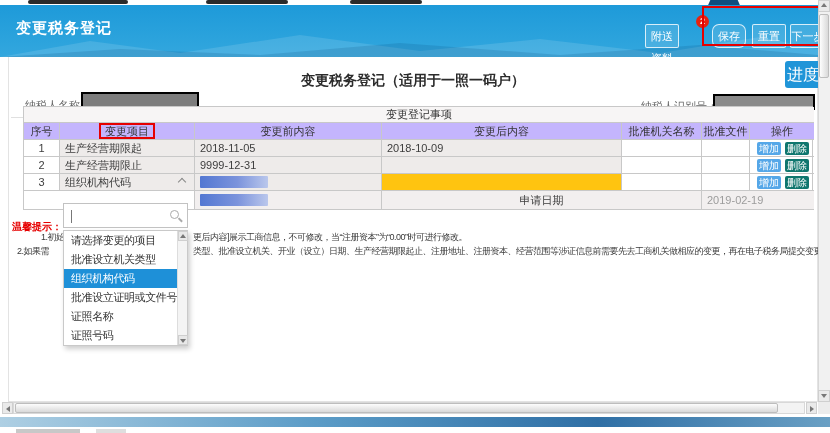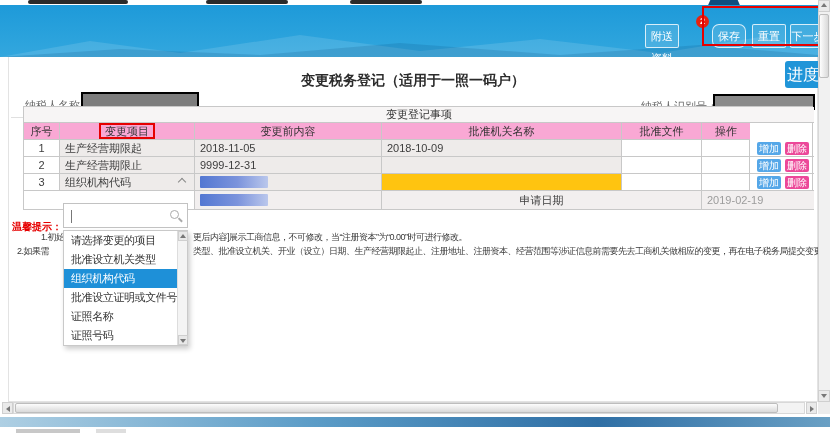--- a/index.html
+++ b/index.html
@@ -34,36 +34,36 @@
   .redact { position:absolute; border:2px solid #000; background:#7d7d7d; }
   .divider { position:absolute; left:2px; top:60px; width:796px; height:1px; background:#e0e0e0; }
 
   
   .tbl { position:absolute; left:14px; top:49px; width:790px; border:1px solid #c8c8c8; border-bottom:none; font-size:11px; color:#3d3d3d; }
   .trow { display:grid; grid-template-columns:36px 135px 187px 240px 80px 48px 64px; }
   .c { border-right:1px solid #c8c8c8; border-bottom:1px solid #c8c8c8; display:flex; align-items:center;
        padding:0 5px; overflow:hidden; white-space:nowrap; }
   .c:last-child { border-right:none; }
   .grp { grid-column:1 / -1; justify-content:center; height:16px; background:#f7f5f5; color:#333; }
-  .hc { justify-content:center; height:17px; background:#f9a8d4; color:#333; }
+  .hc { justify-content:center; height:17px; background:#c4b5fd; color:#333; }
   .h17 .c { height:17px; } .h19 .c { height:19px; }
   .cen { justify-content:center; }
   .fill { background:#eeebea; }
   .yellow { background:#ffc410; }
   .applybg { background:#f2efef; }
   .apply-val { color:#9c9c9c; }
   .red-outline { border:2px solid #e60000; padding:0 4px; line-height:12px; }
   .bluebar { width:68px; height:12px; border-radius:1px;
              background:linear-gradient(90deg,#5377d2 0%,#7b93dc 55%,#bac7ec 100%); }
   .chev-up { width:6px; height:6px; border-left:1px solid #888; border-top:1px solid #888;
              transform:rotate(45deg); margin-left:auto; margin-right:4px; cursor:pointer; }
   .minibtn { width:27px; height:13px; color:#fff; font-size:10px; line-height:13px; text-align:center;
              border-radius:2px; cursor:pointer; }
   .add { background:#55a7e8; margin:0 4px 0 2px; }
-  .del { background:#ec4899; }
+  .del { background:#0f766e; }
 
   
   .dd-search { position:absolute; left:54px; top:146px; width:125px; height:25px; background:#fff;
                border:1px solid #c2c2c2; z-index:6; }
   .caret-line { position:absolute; left:7px; top:6px; width:1px; height:13px; background:#777; }
   .mag { position:absolute; right:8px; top:6px; width:9px; height:9px; border:1.5px solid #aaa; border-radius:50%; }
   .mag::after { content:""; position:absolute; left:7px; top:8px; width:5px; height:1.5px; background:#aaa;
                 transform:rotate(45deg); }
   .dd-panel { position:absolute; left:54px; top:173px; width:125px; height:116px; background:#fff;
               border:1px solid #c9c9c9; box-shadow:2px 3px 5px rgba(0,0,0,.2); z-index:6; }
@@ -113,20 +113,21 @@
   <div class="tabstrip" style="left:28px;width:100px;"></div>
   <div class="tabstrip" style="left:206px;width:82px;"></div>
   <div class="tabstrip" style="left:350px;width:72px;"></div>
   <div class="tabdark"></div>
 
   <div class="hdr">
     <svg width="818" height="30" viewBox="0 0 818 30">
       <polygon points="0,30 90,14 180,26 300,8 420,24 540,12 660,26 760,10 818,22 818,30" fill="rgba(255,255,255,0.12)"></polygon>
       <polygon points="0,30 120,22 260,28 400,16 560,28 700,18 818,28 818,30" fill="rgba(10,80,130,0.18)"></polygon>
     </svg>
+    <div class="hdr-title">变更税务登记</div>
     <div class="ghostbtn" style="left:645px;width:34px;">附送资料</div>
     <div class="badge">2</div>
     <div class="ghostbtn" style="left:712px;width:34px;border-radius:7px;">保存</div>
     <div class="ghostbtn" style="left:752px;width:34px;">重置</div>
     <div class="ghostbtn" style="left:790px;width:36px;">下一步</div>
   </div>
   <div class="redbox-top"></div>
 
   <div class="card">
     <div class="progress-btn">进度</div>
@@ -141,20 +142,21 @@
     <div class="tbl">
       <div class="trow">
         <div class="c grp">变更登记事项</div>
       </div>
       <div class="trow">
         <div class="c hc">序号</div>
         <div class="c hc">
             <span class="red-outline">变更项目</span>
           </div>
         <div class="c hc">变更前内容</div>
+        <div class="c hc">变更后内容</div>
         <div class="c hc">批准机关名称</div>
         <div class="c hc">批准文件</div>
         <div class="c hc">操作</div>
       </div>
 
       <div class="trow h17">
         <div class="c cen">1</div>
         <div class="c fill">生产经营期限起</div>
         <div class="c fill">2018-11-05</div>
         <div class="c fill">2018-10-09</div>

